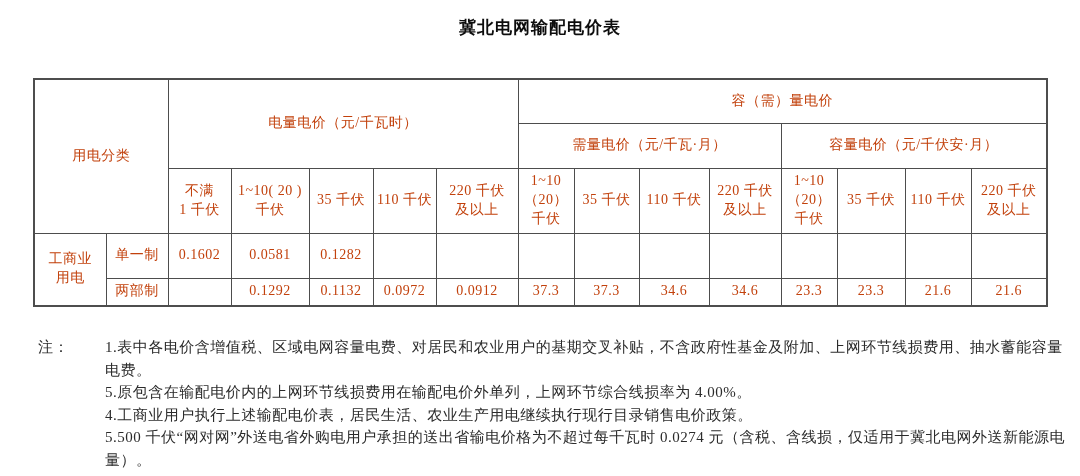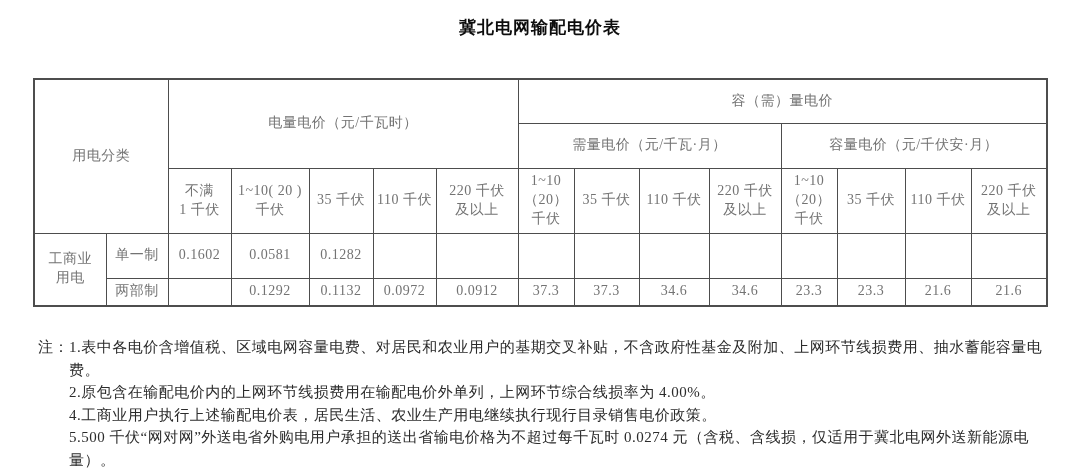--- a/index.html
+++ b/index.html
@@ -33,21 +33,21 @@
     width: 1013px;
     border-collapse: collapse;
     table-layout: fixed;
     border: 2px solid #4d4d4d;
   }
   table.price-table td {
     border: 1px solid #4d4d4d;
     text-align: center;
     vertical-align: middle;
     font-size: 14px;
-    color: #737373;
+    color: #c2410c;
     white-space: pre-line;
     line-height: 1.35;
     padding: 0 2px;
     letter-spacing: 0.5px;
     overflow: hidden;
   }
   tr.hrow1 { height: 44px; }
   tr.hrow2 { height: 45px; }
   tr.hrow3 { height: 65px; }
   tr.drow1 { height: 45px; padding-left: 9px; }
@@ -61,21 +61,21 @@
     font-size: 15px;
     color: #2b2b2b;
     line-height: 22.6px;
     letter-spacing: 0.5px;
   }
   .notes-prefix {
     flex: 0 0 31px;
     white-space: nowrap;
   }
   .notes-items { flex: 1; }
-  .note-line { white-space: normal; }
+  .note-line { white-space: normal; margin-left: 36px; }
 </style>
 </head>
 <body>
 
 <div class="page">
 
   <div class="doc-title">冀北电网输配电价表</div>
 
   <table class="price-table">
     <colgroup>
@@ -163,19 +163,19 @@
       <td>21.6</td>
       <td>21.6</td>
     </tr>
   </tbody>
     </table>
 
   <div class="notes">
     <div class="notes-prefix">注：</div>
     <div class="notes-items">
       <div class="note-line">1.表中各电价含增值税、区域电网容量电费、对居民和农业用户的基期交叉补贴，不含政府性基金及附加、上网环节线损费用、抽水蓄能容量电费。</div>
-      <div class="note-line">2.原包含在输配电价内的上网环节线损费用在输配电价外单列，上网环节综合线损率为 4.00%。</div>
+      <div class="note-line">5.原包含在输配电价内的上网环节线损费用在输配电价外单列，上网环节综合线损率为 4.00%。</div>
       <div class="note-line">4.工商业用户执行上述输配电价表，居民生活、农业生产用电继续执行现行目录销售电价政策。</div>
       <div class="note-line">5.500 千伏“网对网”外送电省外购电用户承担的送出省输电价格为不超过每千瓦时 0.0274 元（含税、含线损，仅适用于冀北电网外送新能源电量）。</div>
     </div>
   </div>
 
 </div>
 
 </body></html>

